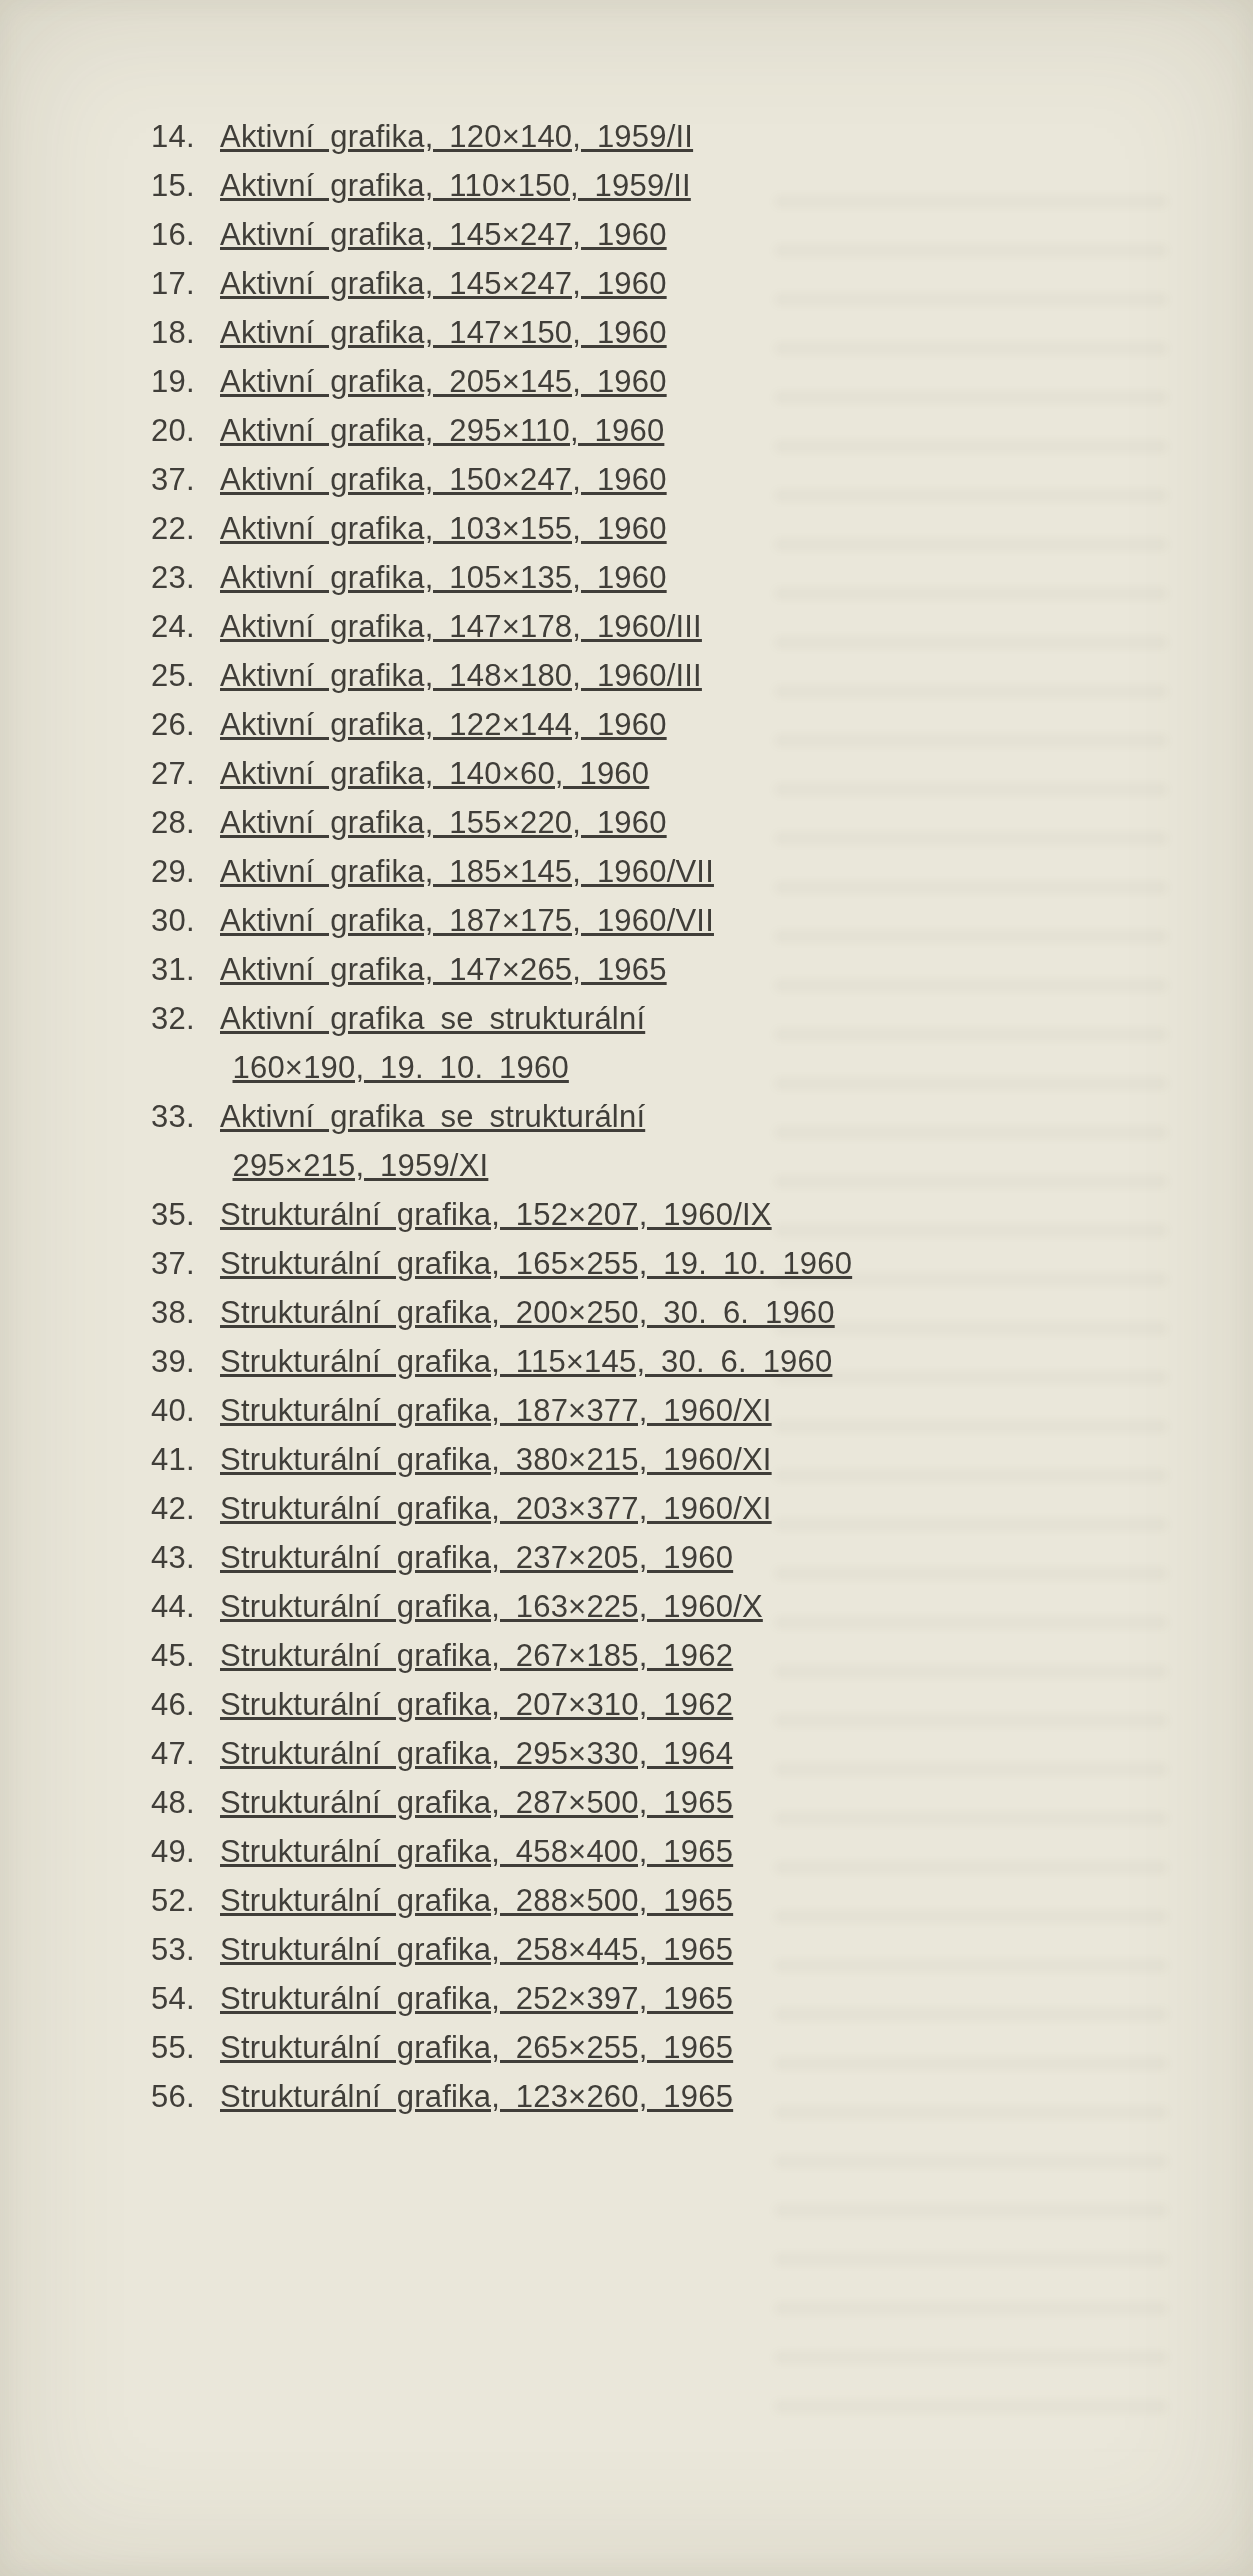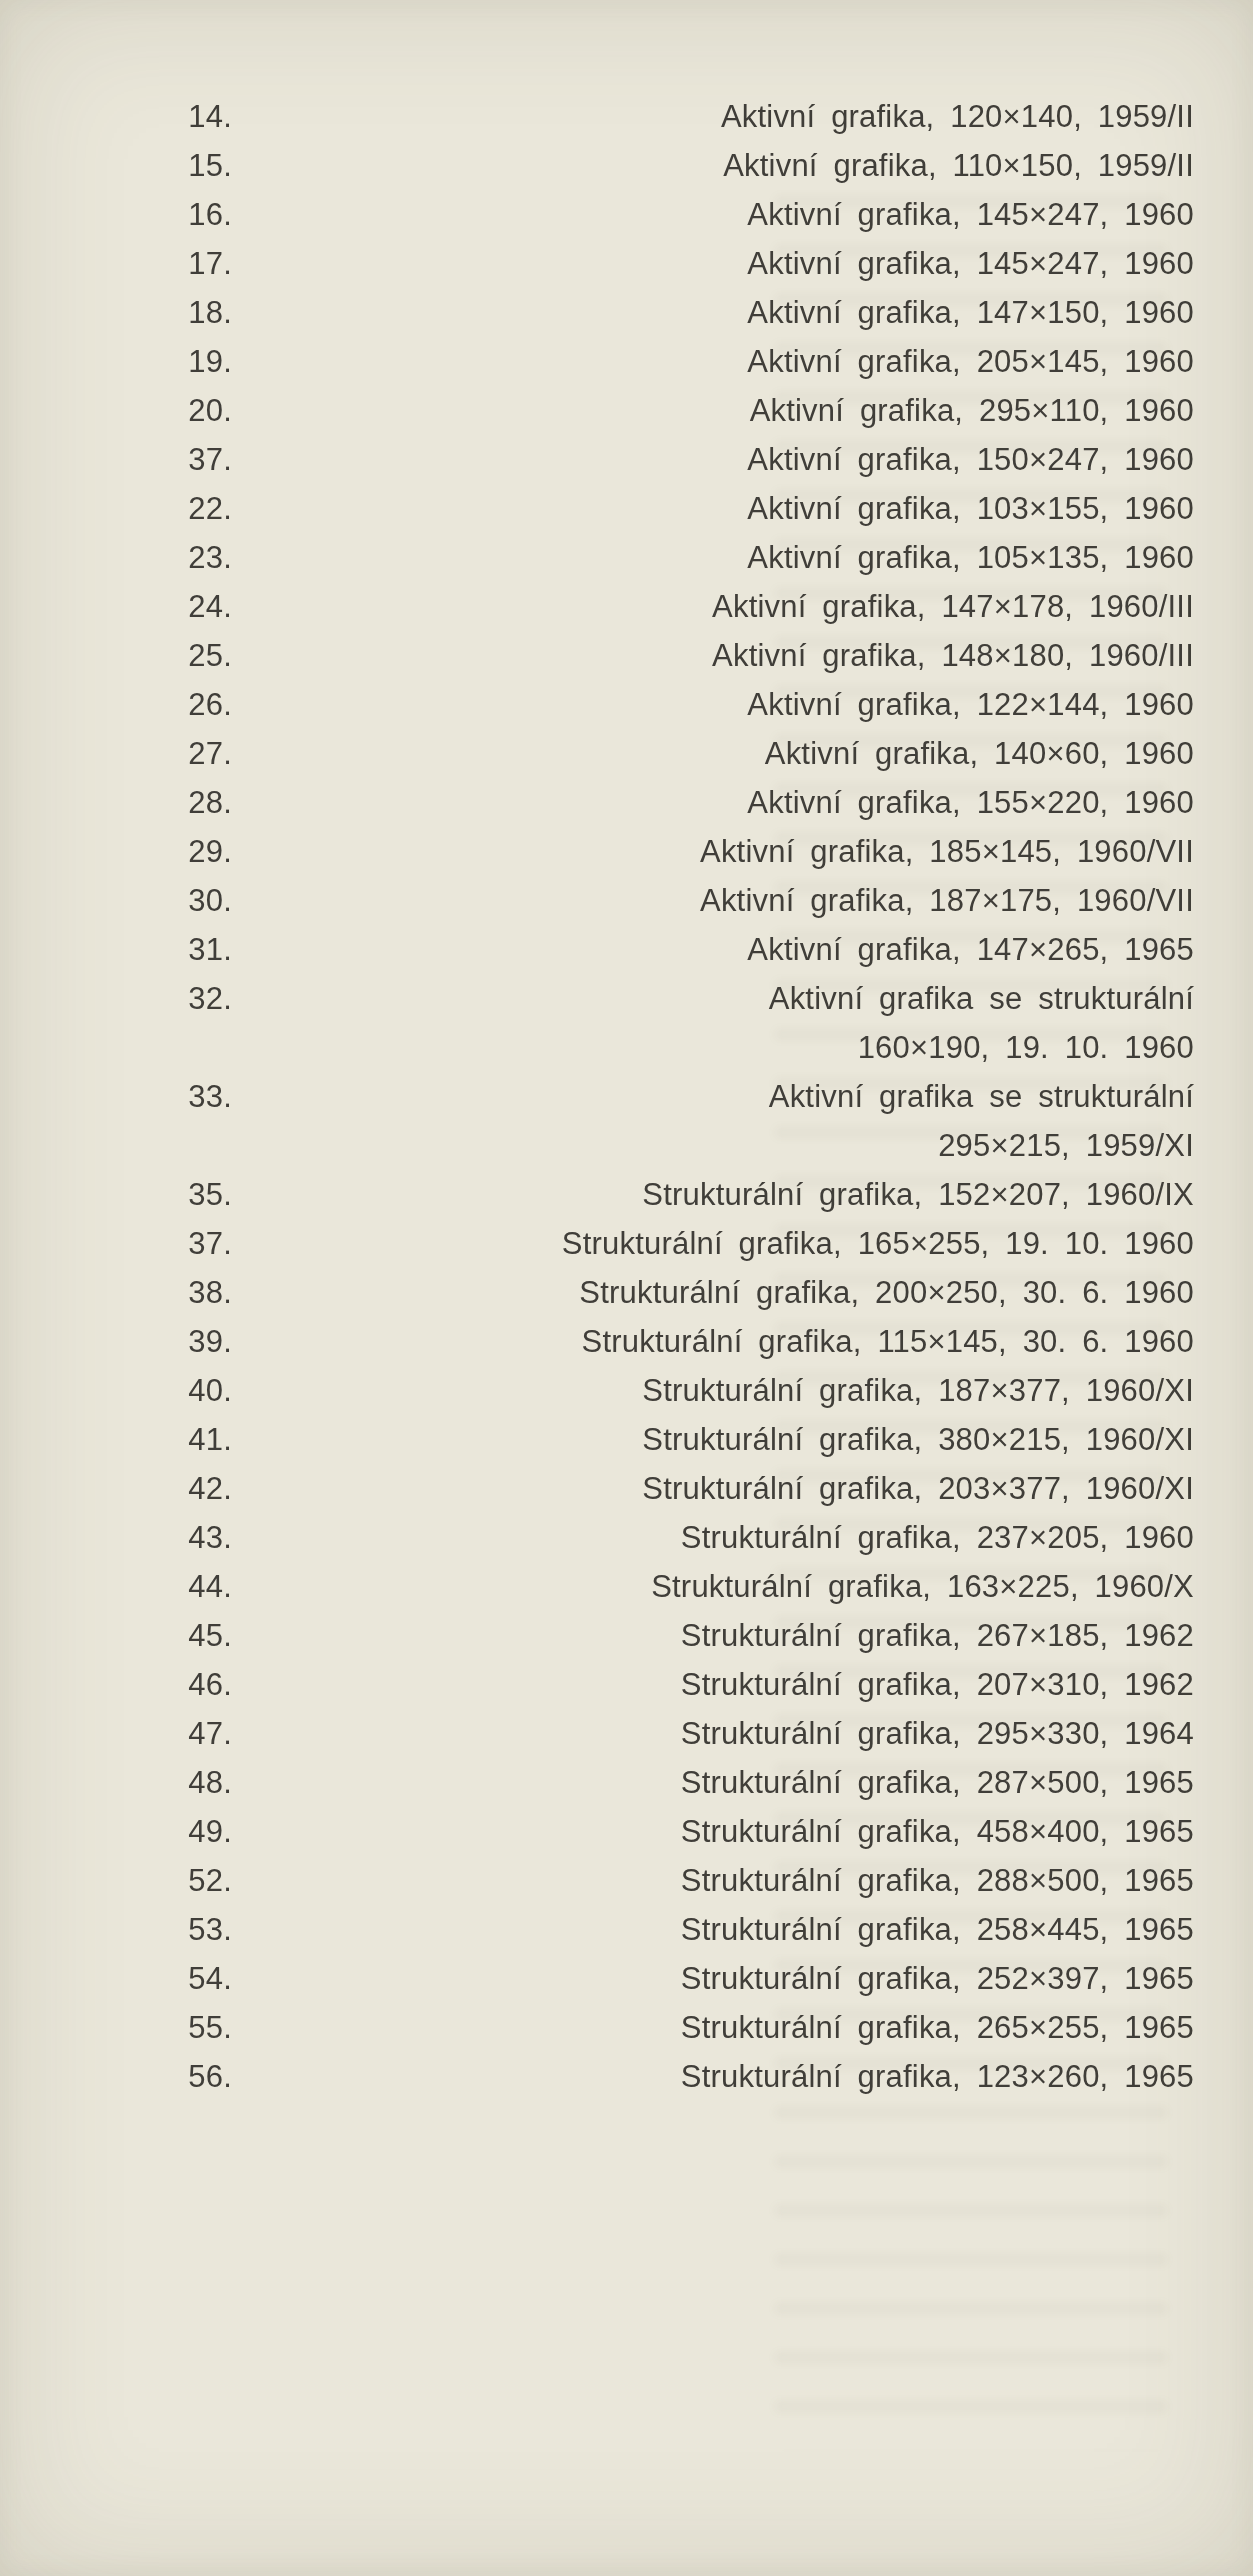--- a/index.html
+++ b/index.html
@@ -38,38 +38,38 @@
   .vignette {
     position: absolute;
     inset: 0;
     pointer-events: none;
     box-shadow:
       inset 0 0 133px rgba(92, 86, 64, 0.16),
       inset 0 0 27px rgba(120, 110, 85, 0.08);
   }
   .catalog {
     list-style: none;
-    margin: 12px;
-    padding: 80px 47px 0 151px;
+    margin: 0;
+    padding: 112px 47px 0 151px;
     position: relative;
-    text-align: right;
   }
   .row {
     display: flex;
     font-size: 31px;
     line-height: 49px;
     color: #403e39;
     letter-spacing: 0.2px;
     word-spacing: 7px;
   }
   .num {
     flex: 0 0 69px;
   }
   .body {
     flex: 1;
+    text-decoration: underline;
   }
   .l1, .l2 {
     display: block;
   }
   .l2 {
     margin-left: 12.5px;
   }
 </style>
 </head>
 <body>

